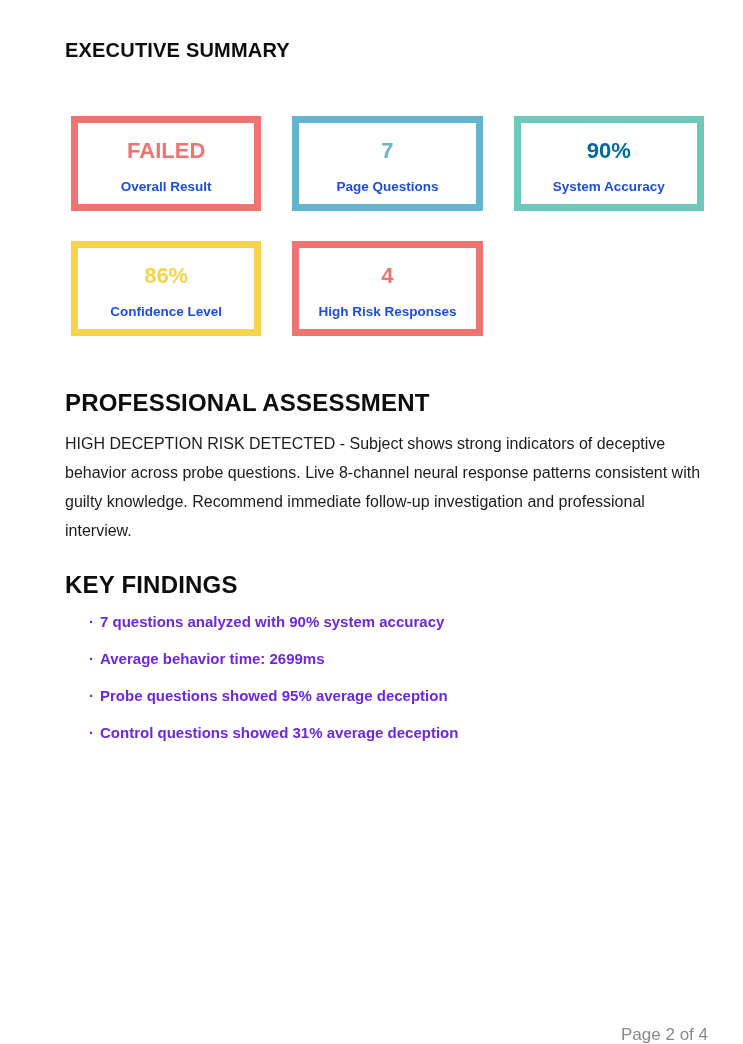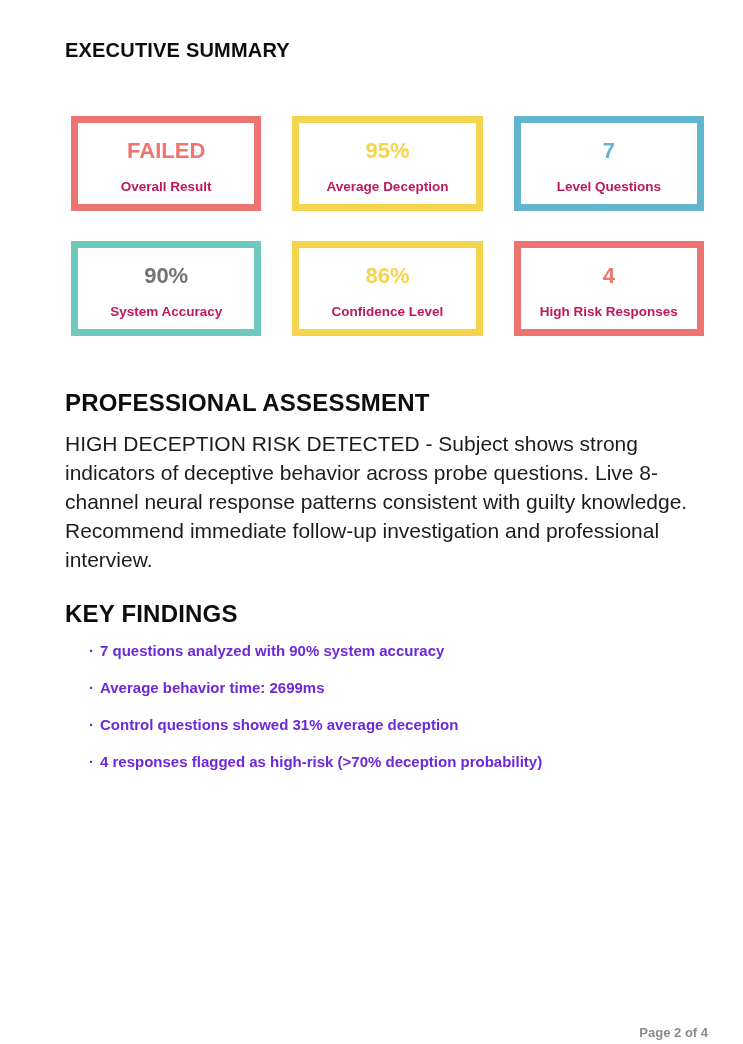--- a/index.html
+++ b/index.html
@@ -40,35 +40,35 @@
   }
   .card-value {
     font-size: 22px;
     font-weight: 700;
     line-height: 26px;
   }
   .card-label {
     margin-top: 7px;
     font-size: 13.5px;
     font-weight: 700;
-    color: #be185d;
+    color: #1d4ed8;
   }
   .section-heading {
     margin: 47px 0 0 49px;
     font-size: 24px;
     line-height: 24px;
     font-weight: 700;
     letter-spacing: 0.2px;
     color: #0d0d0d;
   }
   .section-heading.findings { margin-top: 28px; }
   .assessment-body {
     margin: 14px 47px 0 49px;
     max-width: 648px;
-    font-size: 21px;
+    font-size: 16px;
     line-height: 29px;
     font-weight: 400;
     color: #1c1c1c;
   }
   .findings-list {
     margin: 10px 47px 0 49px;
     list-style: none;
   }
   .findings-list li {
     position: relative;
@@ -82,62 +82,58 @@
     content: "\00B7";
     position: absolute;
     left: 16px;
     top: 0;
     font-weight: 700;
   }
   .page-footer {
     position: absolute;
     right: 43px;
     top: 1001px;
-    font-size: 13px;
+    font-size: 17px;
     color: #8a8a8a;
-    font-weight: 700;
+    font-weight: 400;
     text-align: right;
   }
 </style>
 </head>
 <body>
 
 <h1 class="page-title">EXECUTIVE SUMMARY</h1>
 
 <div class="cards-grid">
   <div class="card" style="border-color: rgb(237, 116, 112);">
     <div class="card-value" style="color: rgb(237, 116, 112);">FAILED</div>
     <div class="card-label">Overall Result</div>
   </div>
-  <div class="card" style="border-color: rgb(245, 212, 77);">
-    <div class="card-value" style="color: rgb(245, 212, 77);">95%</div>
-    <div class="card-label">Average Deception</div>
-  </div>
   <div class="card" style="border-color: rgb(99, 181, 206);">
     <div class="card-value" style="color: rgb(99, 181, 206);">7</div>
-    <div class="card-label">Level Questions</div>
+    <div class="card-label">Page Questions</div>
   </div>
   <div class="card" style="border-color: rgb(110, 200, 187);">
-    <div class="card-value" style="color: #737373;">90%</div>
+    <div class="card-value" style="color: #0369a1;">90%</div>
     <div class="card-label">System Accuracy</div>
   </div>
   <div class="card" style="border-color: rgb(245, 212, 77);">
     <div class="card-value" style="color: rgb(245, 212, 77);">86%</div>
     <div class="card-label">Confidence Level</div>
   </div>
   <div class="card" style="border-color: rgb(237, 116, 112);">
     <div class="card-value" style="color: rgb(237, 116, 112);">4</div>
     <div class="card-label">High Risk Responses</div>
   </div>
 </div>
 
 <h2 class="section-heading">PROFESSIONAL ASSESSMENT</h2>
 <p class="assessment-body">HIGH DECEPTION RISK DETECTED - Subject shows strong indicators of deceptive behavior across probe questions. Live 8-channel neural response patterns consistent with guilty knowledge. Recommend immediate follow-up investigation and professional interview.</p>
 
 <h2 class="section-heading findings">KEY FINDINGS</h2>
 <ul class="findings-list">
   <li>7 questions analyzed with 90% system accuracy</li>
   <li>Average behavior time: 2699ms</li>
+  <li>Probe questions showed 95% average deception</li>
   <li>Control questions showed 31% average deception</li>
-  <li>4 responses flagged as high-risk (&gt;70% deception probability)</li>
 </ul>
 
 <div class="page-footer">Page 2 of 4</div>
 
 </body></html>

